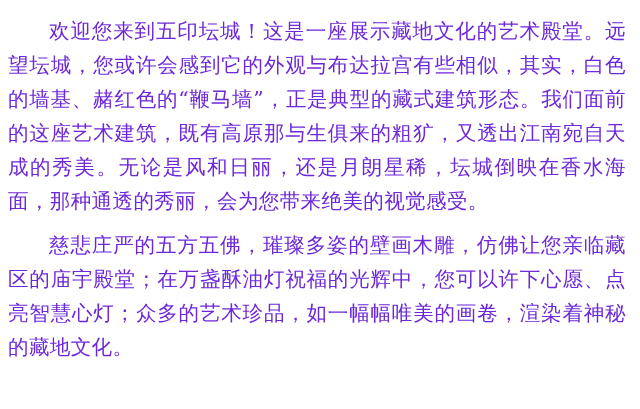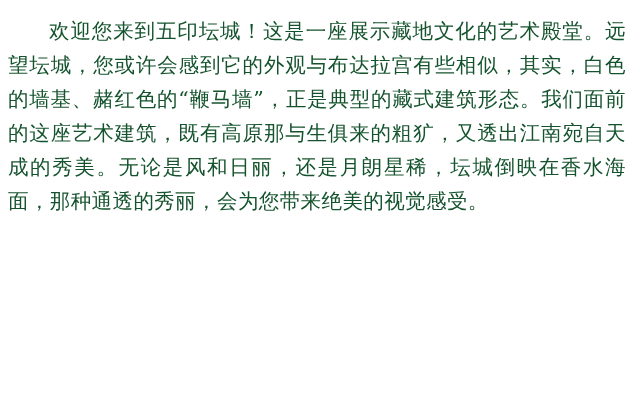--- a/index.html
+++ b/index.html
@@ -17,29 +17,30 @@
     box-sizing: border-box;
     width: 640px;
     height: 409px;
     padding: 14px 10px 10px 8px;
     background: #ffffff;
   }
   .para {
     margin: 0 4px 10px 0;
     font-size: 20.5px;
     line-height: 34px;
-    color: #14532d;
+    color: #6d28d9;
     text-align: justify;
     text-justify: inter-ideograph;
     text-indent: 2em;
     letter-spacing: 0.4px;
     font-family: "DejaVu Serif", "Liberation Serif", serif;
   }
   .para:last-child {
     margin-bottom: 0;
   }
 </style>
 </head>
 <body>
 
 <div class="page">
   <p class="para">欢迎您来到五印坛城！这是一座展示藏地文化的艺术殿堂。远望坛城，您或许会感到它的外观与布达拉宫有些相似，其实，白色的墙基、赭红色的“鞭马墙”，正是典型的藏式建筑形态。我们面前的这座艺术建筑，既有高原那与生俱来的粗犷，又透出江南宛自天成的秀美。无论是风和日丽，还是月朗星稀，坛城倒映在香水海面，那种通透的秀丽，会为您带来绝美的视觉感受。</p>
+  <p class="para">慈悲庄严的五方五佛，璀璨多姿的壁画木雕，仿佛让您亲临藏区的庙宇殿堂；在万盏酥油灯祝福的光辉中，您可以许下心愿、点亮智慧心灯；众多的艺术珍品，如一幅幅唯美的画卷，渲染着神秘的藏地文化。</p>
 </div>
 
 </body></html>

